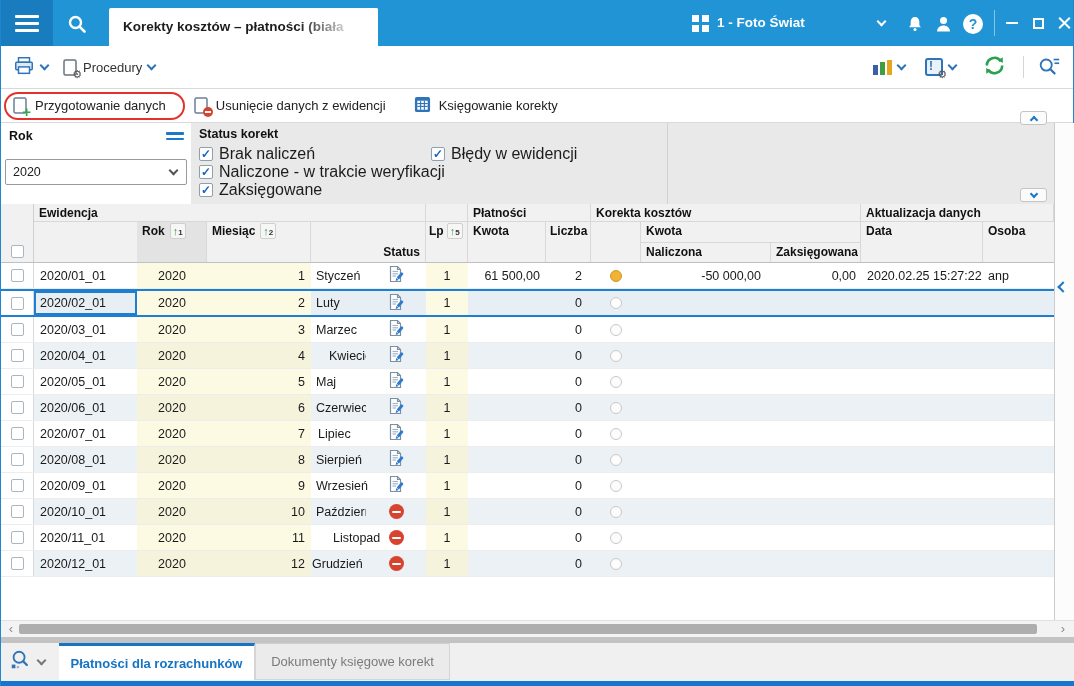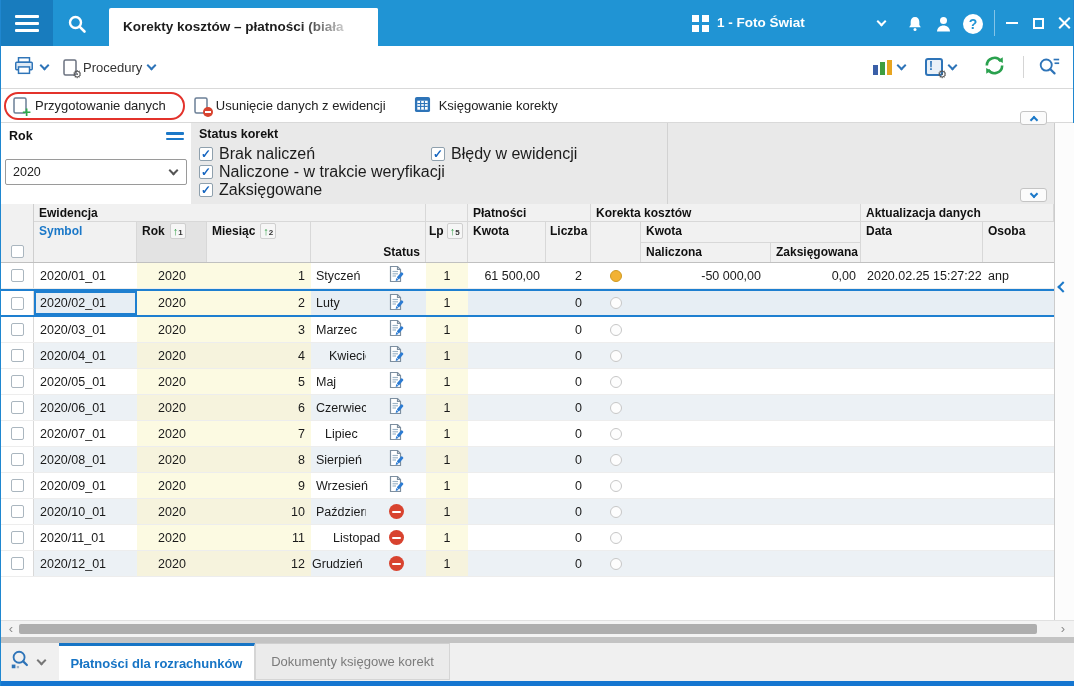--- a/index.html
+++ b/index.html
@@ -324,21 +324,20 @@
   <div class="tablearea">
     <div class="thead">
       <div class="h-check">
           <span class="rowcb"></span>
         </div>
       <div class="th grp g-ewid">Ewidencja</div>
       <div class="th grp g-lp"></div>
       <div class="th grp g-plat">Płatności</div>
       <div class="th grp g-kor">Korekta kosztów</div>
       <div class="th grp g-akt">Aktualizacja danych</div>
-      <div class="th h-symbol">Symbol</div>
       <div class="th h-rok">
         <span>Rok</span>
         <span class="sortbox">
             <span class="ar">↑</span>
             <span class="n">1</span>
           </span>
       </div>
       <div class="th h-mies">
         <span>Miesiąc</span>
         <span class="sortbox">
@@ -575,21 +574,21 @@
     <div class="td"></div>
     <div class="td" style="padding-left:5px"></div>
   </div>
         <div class="tr">
     <div class="td cb">
             <span class="rowcb"></span>
           </div>
     <div class="td c-symbol">2020/07_01</div>
     <div class="td ctr yellow">2020</div>
     <div class="td num yellow">7</div>
-    <div class="td" style="padding-left:14px">Lipiec</div>
+    <div class="td" style="padding-left:7px">Lipiec</div>
     <div class="td ctr">
       <span>
         <svg width="18" height="18" viewBox="0 0 18 18">
           <path d="M3.5 1.5h7l3 3v12h-10z" fill="#fff" stroke="#7d8fa0" stroke-width="1.2"></path>
           <path d="M10.5 1.5v3h3" fill="none" stroke="#7d8fa0" stroke-width="1.2"></path>
           <line x1="5.5" y1="6.5" x2="11" y2="6.5" stroke="#9fb6c8" stroke-width="1.2"></line>
           <line x1="5.5" y1="8.8" x2="11" y2="8.8" stroke="#9fb6c8" stroke-width="1.2"></line>
           <line x1="5.5" y1="11" x2="9" y2="11" stroke="#9fb6c8" stroke-width="1.2"></line>
           <g transform="rotate(40 12 12)">
                   <rect x="10.6" y="6.5" width="3" height="7.5" rx="1" fill="#2b7bd3"></rect>

